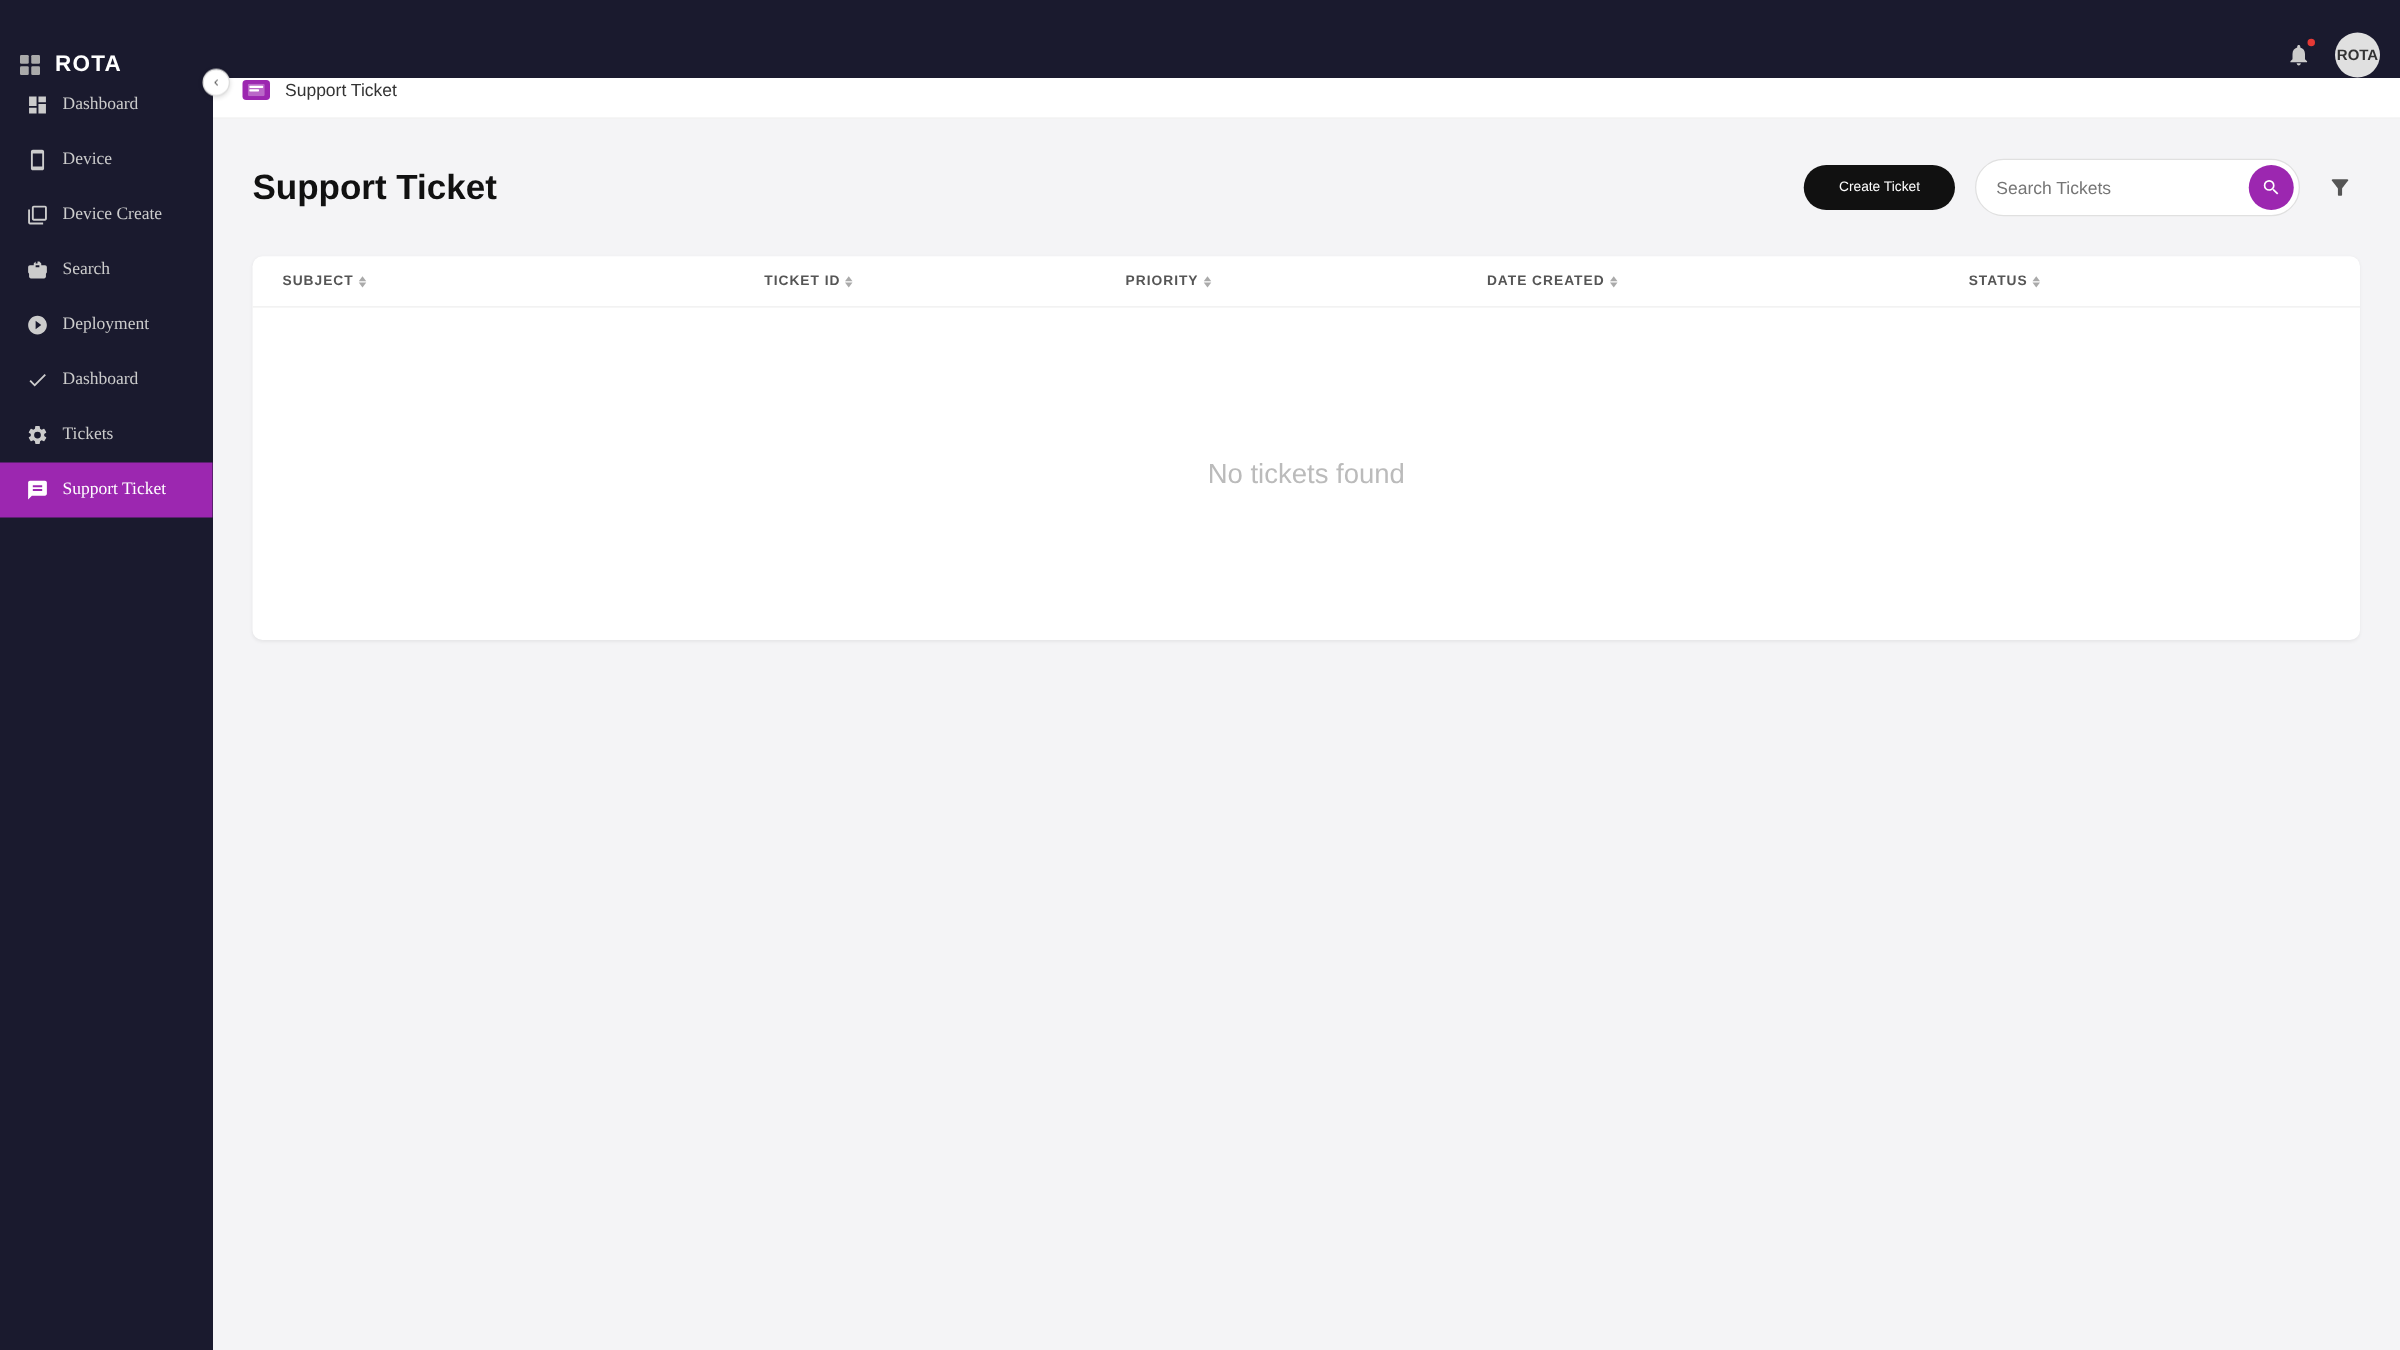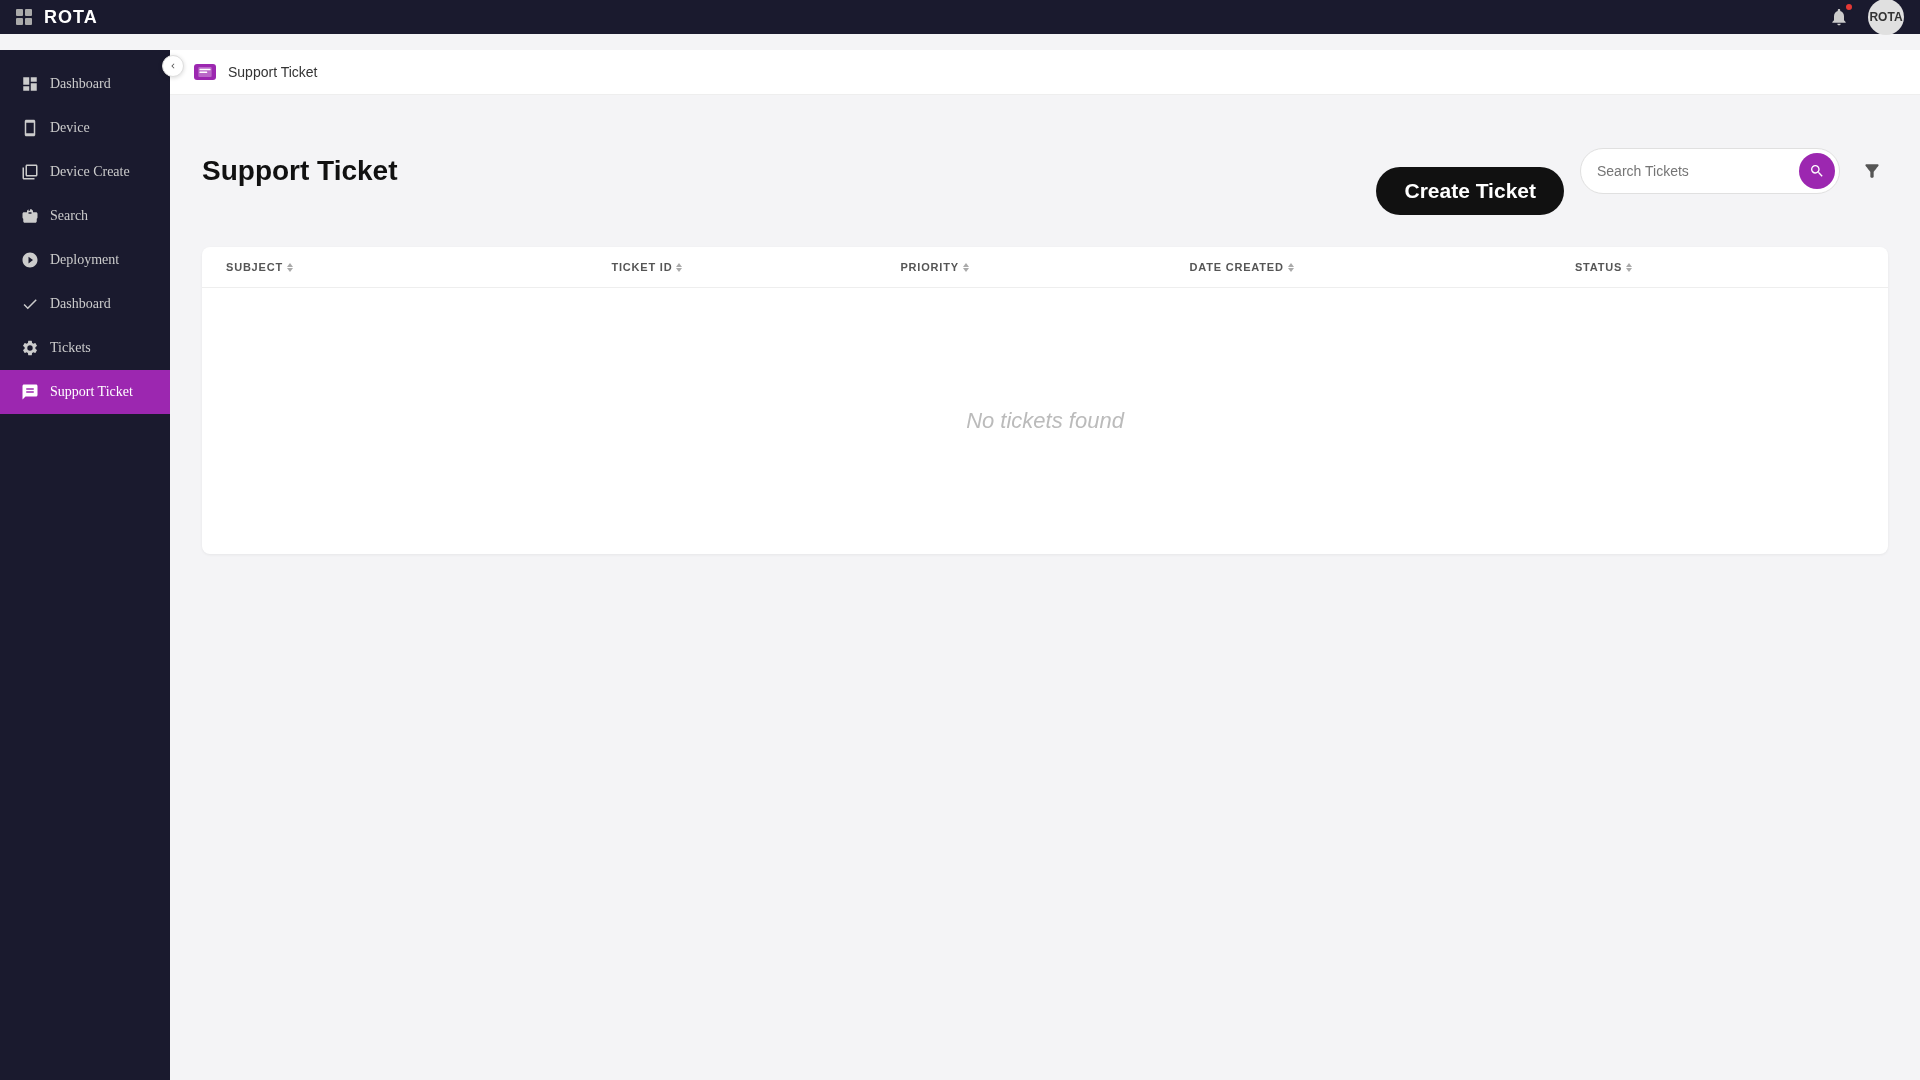--- a/index.html
+++ b/index.html
@@ -1,21 +1,21 @@
 <!DOCTYPE html>
 <html><head>
   <meta charset="utf-8">
   <style>
     * { margin: 0; padding: 0; box-sizing: border-box; }
     body { font-family: -apple-system, BlinkMacSystemFont, 'Segoe UI', sans-serif; background: #f4f4f6; display: flex; height: 100vh; overflow: hidden; }
 
     
     .topbar {
-      position: fixed; top: 0; left: 0; right: 0; height: 34px;
-      background: #1a1a2e; display: flex; align-items: center; justify-content: space-between;
+      position: fixed; top: 0; left: 0; right: 0; height: 62px;
+      background: #1a1a2e; display: flex; align-items: flex-end; justify-content: space-between;
       padding: 0 16px; z-index: 100;
     }
     .topbar-left { display: flex; align-items: center; gap: 12px; }
     .topbar-logo { color: #fff; font-size: 18px; font-weight: 700; letter-spacing: 1px; }
     .grid-icon { display: grid; grid-template-columns: 1fr 1fr; gap: 2px; width: 16px; height: 16px; }
     .grid-icon span { background: #aaa; border-radius: 1px; display: block; }
     .topbar-right { display: flex; align-items: center; gap: 12px; }
     .notif-btn {
       width: 34px; height: 34px; border-radius: 50%; background: transparent;
       border: none; cursor: pointer; position: relative; display: flex; align-items: center; justify-content: center;
@@ -60,23 +60,22 @@
     .breadcrumb-icon {
       width: 22px; height: 16px; background: #9c27b0; border-radius: 3px;
       display: inline-flex; align-items: center; justify-content: center; margin-right: 4px;
     }
     .content-area { padding: 32px 32px; flex: 1; overflow-y: auto; }
     .content-header { display: flex; align-items: center; margin-bottom: 32px; gap: 16px; }
     .page-title { font-size: 28px; font-weight: 700; color: #111; flex: 1; }
 
     .create-btn {
       background: #111; color: #fff; border: none; border-radius: 24px;
-      padding: 12px 28px; font-size: 21px; font-weight: 700; cursor: pointer;
+      padding: 12px 28px; font-size: 11px; font-weight: 400; cursor: pointer;
       white-space: nowrap;
-      margin-top: 40px;
     }
 
     .search-wrap {
       display: flex; align-items: center; background: #fff; border: 1px solid #e0e0e0;
       border-radius: 24px; padding: 4px 4px 4px 16px; gap: 4px; min-width: 260px; justify-content: flex-end;
     }
     .search-input {
       border: none; outline: none; font-size: 14px; color: #555; background: transparent; flex: 1;
     }
     .search-btn {
@@ -99,21 +98,21 @@
       font-size: 11px; font-weight: 700; color: #555; letter-spacing: 0.8px;
       text-transform: uppercase; display: flex; align-items: center; gap: 4px; text-align: center;
     }
     .sort-icon { color: #aaa; font-size: 10px; display: inline-flex; flex-direction: column; gap: 1px; }
     .sort-icon span { display: block; width: 6px; height: 0; border-left: 3px solid transparent; border-right: 3px solid transparent; }
     .sort-icon span:first-child { border-bottom: 4px solid #aaa; }
     .sort-icon span:last-child { border-top: 4px solid #aaa; }
 
     .empty-state {
       display: flex; align-items: center; justify-content: center;
-      padding: 120px 0; color: #bbb; font-size: 22px; font-weight: 500; font-style: italic;
+      padding: 120px 0; color: #bbb; font-size: 22px; font-weight: 500;
     }
   </style>
 </head>
 <body>
 
 <div class="topbar">
   <div class="topbar-left">
     <div class="grid-icon">
       <span></span>
         <span></span>

